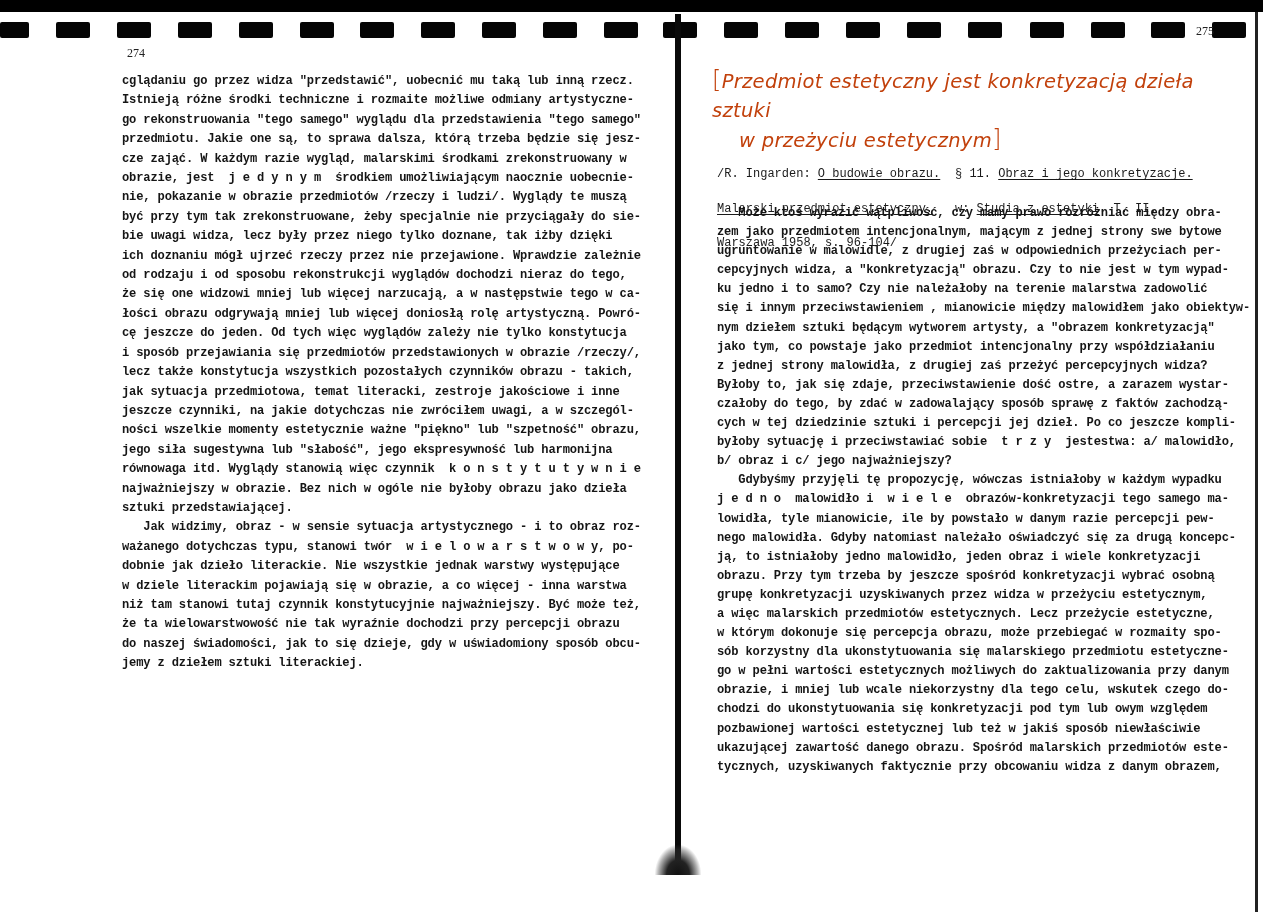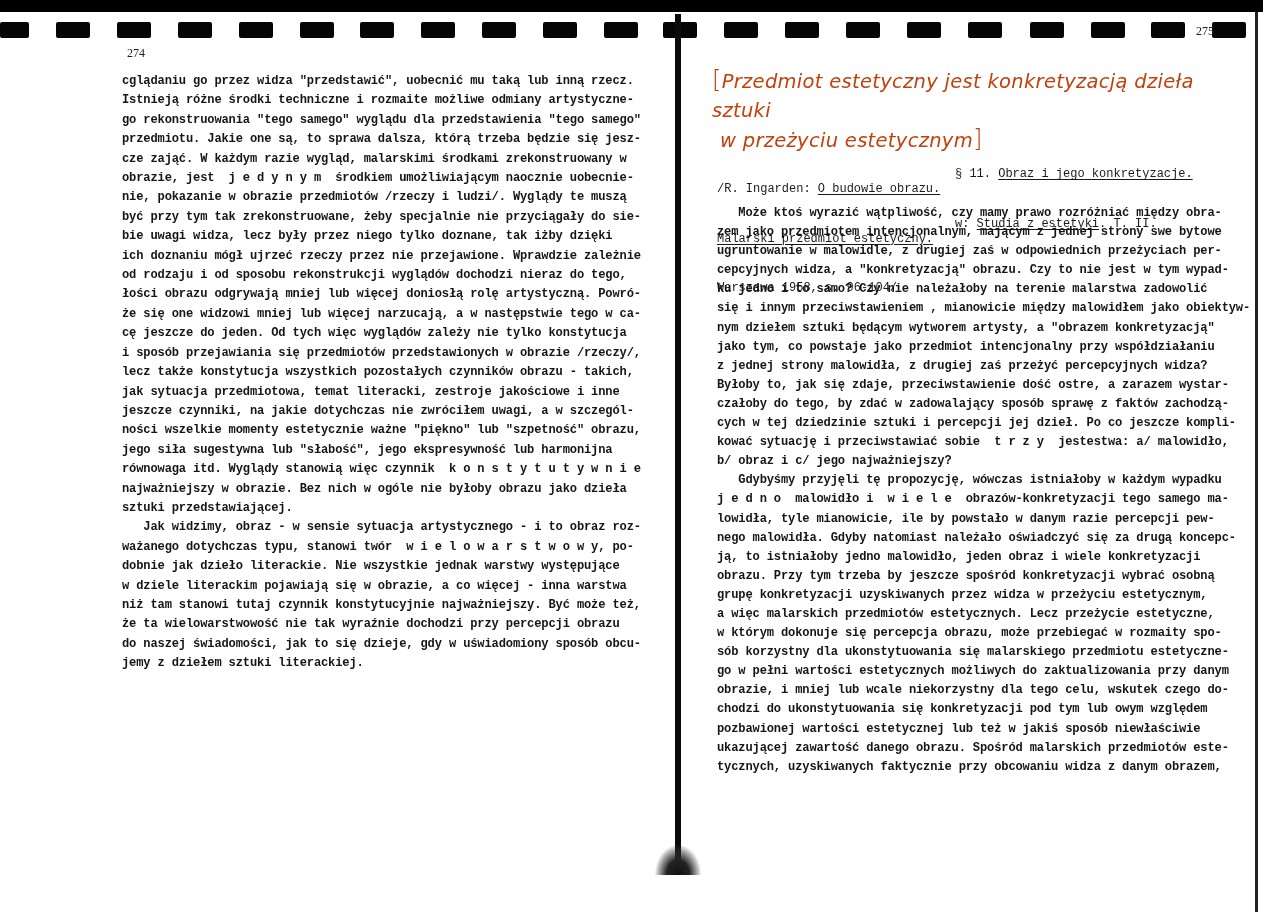--- a/index.html
+++ b/index.html
@@ -28,21 +28,21 @@
     position:absolute; left:712px; top:66px; width:520px;
     font-family:"DejaVu Sans","Liberation Sans", sans-serif; font-style:italic;
     font-size:19.5px; line-height:29px; color:#c2410c; letter-spacing:0.3px;
   }
   .title .bracket { font-style:normal; font-weight:300; font-size:24px; }
   .source {
     position:absolute; left:717px; top:146px; font-size:12px; line-height:11.5px;
     font-weight:normal; color:#1a1a1a; white-space:pre;
   }
   .source .row { display:flex; }
-  .source .c1 { width:238px;margin-top:15px; }
+  .source .c1 { width:238px; }
   .u { text-decoration:underline; text-underline-offset:2px; }
 </style>
 </head>
 <body>
 
 <div class="topband"></div>
 <div id="sprockets">
     <div class="sprocket" style="left: 0px; width: 29px;"></div>
     <div class="sprocket" style="left: 56px;"></div>
     <div class="sprocket" style="left: 117px;"></div>
@@ -76,22 +76,22 @@
       <div class="line">Istnieją różne środki techniczne i rozmaite możliwe odmiany artystyczne-</div>
       <div class="line">go rekonstruowania "tego samego" wyglądu dla przedstawienia "tego samego"</div>
       <div class="line">przedmiotu. Jakie one są, to sprawa dalsza, którą trzeba będzie się jesz-</div>
       <div class="line">cze zająć. W każdym razie wygląd, malarskimi środkami zrekonstruowany w</div>
       <div class="line">obrazie, jest  j e d y n y m  środkiem umożliwiającym naocznie uobecnie-</div>
       <div class="line">nie, pokazanie w obrazie przedmiotów /rzeczy i ludzi/. Wyglądy te muszą</div>
       <div class="line">być przy tym tak zrekonstruowane, żeby specjalnie nie przyciągały do sie-</div>
       <div class="line">bie uwagi widza, lecz były przez niego tylko doznane, tak iżby dzięki</div>
       <div class="line">ich doznaniu mógł ujrzeć rzeczy przez nie przejawione. Wprawdzie zależnie</div>
       <div class="line">od rodzaju i od sposobu rekonstrukcji wyglądów dochodzi nieraz do tego,</div>
+      <div class="line">że się one widzowi mniej lub więcej narzucają, a w następstwie tego w ca-</div>
       <div class="line">łości obrazu odgrywają mniej lub więcej doniosłą rolę artystyczną. Powró-</div>
-      <div class="line">że się one widzowi mniej lub więcej narzucają, a w następstwie tego w ca-</div>
       <div class="line">cę jeszcze do jeden. Od tych więc wyglądów zależy nie tylko konstytucja</div>
       <div class="line">i sposób przejawiania się przedmiotów przedstawionych w obrazie /rzeczy/,</div>
       <div class="line">lecz także konstytucja wszystkich pozostałych czynników obrazu - takich,</div>
       <div class="line">jak sytuacja przedmiotowa, temat literacki, zestroje jakościowe i inne</div>
       <div class="line">jeszcze czynniki, na jakie dotychczas nie zwróciłem uwagi, a w szczegól-</div>
       <div class="line">ności wszelkie momenty estetycznie ważne "piękno" lub "szpetność" obrazu,</div>
       <div class="line">jego siła sugestywna lub "słabość", jego ekspresywność lub harmonijna</div>
       <div class="line">równowaga itd. Wyglądy stanowią więc czynnik  k o n s t y t u t y w n i e</div>
       <div class="line">najważniejszy w obrazie. Bez nich w ogóle nie byłoby obrazu jako dzieła</div>
       <div class="line">sztuki przedstawiającej.</div>
@@ -103,21 +103,21 @@
       <div class="line">że ta wielowarstwowość nie tak wyraźnie dochodzi przy percepcji obrazu</div>
       <div class="line">do naszej świadomości, jak to się dzieje, gdy w uświadomiony sposób obcu-</div>
       <div class="line">jemy z dziełem sztuki literackiej.</div>
     </div>
 </div>
 
 <div class="page-num" style="left:1196px; top:24px;font-family:Liberation Serif, serif;">275</div>
 
 <div class="title">
   <div><span class="bracket">[</span><span>Przedmiot estetyczny jest konkretyzacją dzieła sztuki</span></div>
-  <div style="padding-left:8px;"><span>w przeżyciu estetycznym</span><span class="bracket">]</span></div>
+  <div style="padding-left:8px;margin-left:19px;"><span>w przeżyciu estetycznym</span><span class="bracket">]</span></div>
 </div>
 
 <div class="source">
   <div class="row">
     <span class="c1"><span>/R. Ingarden: </span><span class="u">O budowie obrazu.</span></span>
     <span><span>§ 11. </span><span class="u">Obraz i jego konkretyzacje.</span></span>
   </div>
   <div class="row">
     <span class="c1"><span class="u">Malarski przedmiot estetyczny.</span></span>
     <span><span>w: </span><span class="u">Studia z estetyki</span><span>. T. II.</span></span>
@@ -134,21 +134,21 @@
       <div class="line">ugruntowanie w malowidle, z drugiej zaś w odpowiednich przeżyciach per-</div>
       <div class="line">cepcyjnych widza, a "konkretyzacją" obrazu. Czy to nie jest w tym wypad-</div>
       <div class="line">ku jedno i to samo? Czy nie należałoby na terenie malarstwa zadowolić</div>
       <div class="line">się i innym przeciwstawieniem , mianowicie między malowidłem jako obiektyw-</div>
       <div class="line">nym dziełem sztuki będącym wytworem artysty, a "obrazem konkretyzacją"</div>
       <div class="line">jako tym, co powstaje jako przedmiot intencjonalny przy współdziałaniu</div>
       <div class="line">z jednej strony malowidła, z drugiej zaś przeżyć percepcyjnych widza?</div>
       <div class="line">Byłoby to, jak się zdaje, przeciwstawienie dość ostre, a zarazem wystar-</div>
       <div class="line">czałoby do tego, by zdać w zadowalający sposób sprawę z faktów zachodzą-</div>
       <div class="line">cych w tej dziedzinie sztuki i percepcji jej dzieł. Po co jeszcze kompli-</div>
-      <div class="line">kować sytuację i przeciwstawiać sobie  t r z y  jestestwa: a/ malowidło,</div>
+      <div class="line">byłoby sytuację i przeciwstawiać sobie  t r z y  jestestwa: a/ malowidło,</div>
       <div class="line">b/ obraz i c/ jego najważniejszy?</div>
       <div class="line">   Gdybyśmy przyjęli tę propozycję, wówczas istniałoby w każdym wypadku</div>
       <div class="line">j e d n o  malowidło i  w i e l e  obrazów-konkretyzacji tego samego ma-</div>
       <div class="line">lowidła, tyle mianowicie, ile by powstało w danym razie percepcji pew-</div>
       <div class="line">nego malowidła. Gdyby natomiast należało oświadczyć się za drugą koncepc-</div>
       <div class="line">ją, to istniałoby jedno malowidło, jeden obraz i wiele konkretyzacji</div>
       <div class="line">obrazu. Przy tym trzeba by jeszcze spośród konkretyzacji wybrać osobną</div>
       <div class="line">grupę konkretyzacji uzyskiwanych przez widza w przeżyciu estetycznym,</div>
       <div class="line">a więc malarskich przedmiotów estetycznych. Lecz przeżycie estetyczne,</div>
       <div class="line">w którym dokonuje się percepcja obrazu, może przebiegać w rozmaity spo-</div>

